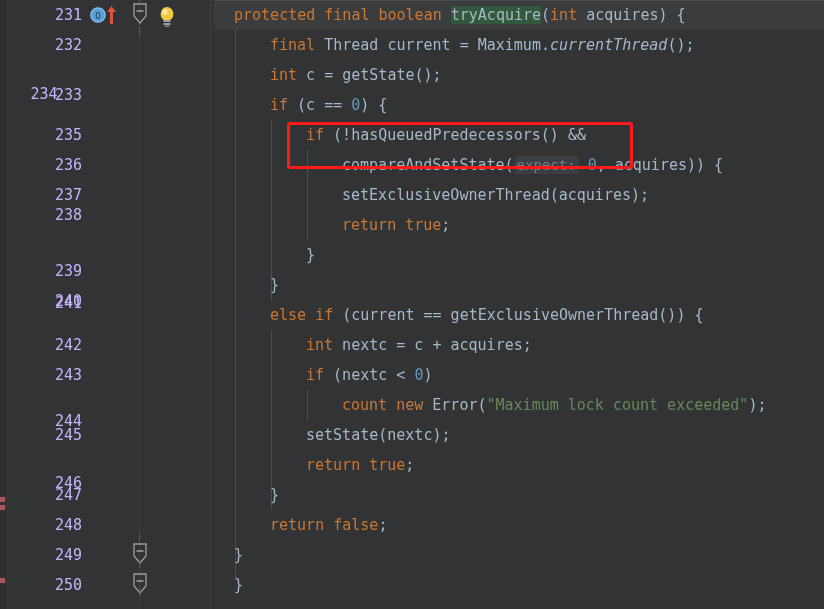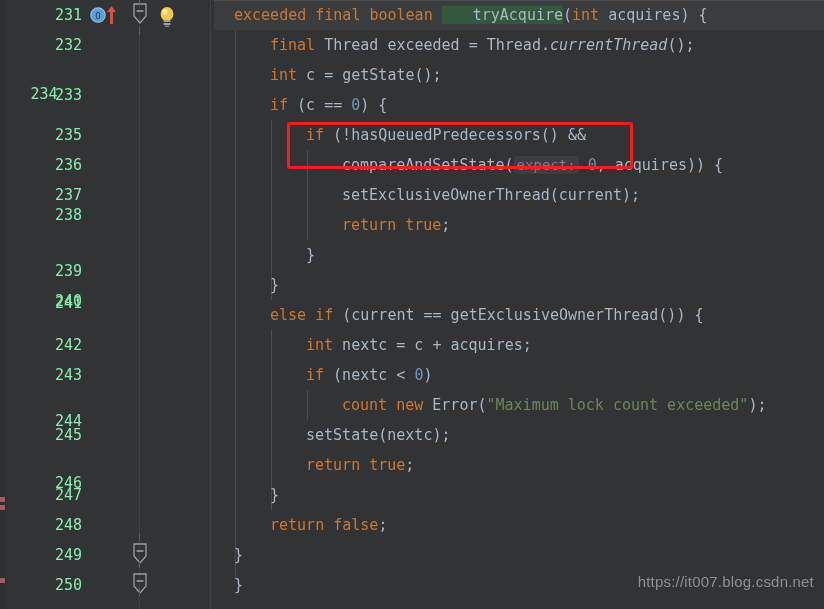--- a/index.html
+++ b/index.html
@@ -53,21 +53,21 @@
     background: #3e4042;
   }
   .gutter-sep.s1 { left: 133px; }
   .gutter-sep.s2 { left: 204px; }
 
   .lineno {
     position: absolute;
     left: 0;
     width: 76px;
     text-align: right;
-    color: #86efac;
+    color: #c4b5fd;
     font-size: 15px;
     line-height: 30px;
     height: 30px;
     font-family: "DejaVu Sans Mono", monospace;
   }
   .fold-line {
     position: absolute;
     left: 133px;
     width: 1px;
     background: #5c5e60;
@@ -110,21 +110,21 @@
     width: 1px;
     background: #4b4d4f;
   }
 
   
   .kw   { color: #cc7832; }
   .txt  { color: #a9b7c6; }
   .str  { color: #6a8759; }
   .num  { color: #6897bb; }
   .ital { color: #a9b7c6; font-style: italic; }
-  .hl-green { background: #32593d; padding-left: 31px; }
+  .hl-green { background: #32593d; }
 
   .hint {
     color: #7a7f85;
     background: #3c3f41;
     border-radius: 4px;
     padding: 1px 3px;
     font-size: 14px;
   }
 
   
@@ -221,40 +221,39 @@
     <div id="indent-guides">
         <div class="indent-guide" style="left: 21px; top: 30px; height: 549px;"></div>
         <div class="indent-guide" style="left: 57px; top: 120px; height: 180px;"></div>
         <div class="indent-guide" style="left: 93px; top: 150px; height: 90px;"></div>
         <div class="indent-guide" style="left: 57px; top: 330px; height: 180px;"></div>
         <div class="indent-guide" style="left: 93px; top: 390px; height: 30px;"></div>
       </div>
     <div id="code-lines">
         <div class="caret-line" style="top: 0px;"></div>
         <div class="caret-line-top" style="top: 0px;"></div>
-        <div class="code-line" style="top: 0px; padding-left: 20px;"><span class="kw">exceeded</span><span class="txt"> </span><span class="kw">final</span><span class="txt"> </span><span class="kw">boolean</span><span class="txt"> </span><span class="txt hl-green">tryAcquire</span><span class="txt">(</span><span class="kw">int</span><span class="txt"> acquires) {</span></div>
-        <div class="code-line" style="top: 30px; padding-left: 56px;"><span class="kw">final</span><span class="txt"> Thread exceeded = Thread.</span><span class="ital">currentThread</span><span class="txt">();</span></div>
+        <div class="code-line" style="top: 0px; padding-left: 20px;"><span class="kw">protected</span><span class="txt"> </span><span class="kw">final</span><span class="txt"> </span><span class="kw">boolean</span><span class="txt"> </span><span class="txt hl-green">tryAcquire</span><span class="txt">(</span><span class="kw">int</span><span class="txt"> acquires) {</span></div>
+        <div class="code-line" style="top: 30px; padding-left: 56px;"><span class="kw">final</span><span class="txt"> Thread current = Maximum.</span><span class="ital">currentThread</span><span class="txt">();</span></div>
         <div class="code-line" style="top: 60px; padding-left: 56px;"><span class="kw">int</span><span class="txt"> c = getState();</span></div>
         <div class="code-line" style="top: 90px; padding-left: 56px;"><span class="kw">if</span><span class="txt"> (c == </span><span class="num">0</span><span class="txt">) {</span></div>
         <div class="code-line" style="top: 120px; padding-left: 92px;"><span class="kw">if</span><span class="txt"> (!hasQueuedPredecessors() &amp;&amp;</span></div>
         <div class="code-line" style="top: 150px; padding-left: 128px;"><span class="txt">compareAndSetState(</span><span class="hint">expect:</span><span class="txt"> </span><span class="num">0</span><span class="txt">, acquires)) {</span></div>
-        <div class="code-line" style="top: 180px; padding-left: 128px;"><span class="txt">setExclusiveOwnerThread(current);</span></div>
+        <div class="code-line" style="top: 180px; padding-left: 128px;"><span class="txt">setExclusiveOwnerThread(acquires);</span></div>
         <div class="code-line" style="top: 210px; padding-left: 128px;"><span class="kw">return</span><span class="txt"> </span><span class="kw">true</span><span class="txt">;</span></div>
         <div class="code-line" style="top: 240px; padding-left: 92px;"><span class="txt">}</span></div>
         <div class="code-line" style="top: 270px; padding-left: 56px;"><span class="txt">}</span></div>
         <div class="code-line" style="top: 300px; padding-left: 56px;"><span class="kw">else</span><span class="txt"> </span><span class="kw">if</span><span class="txt"> (current == getExclusiveOwnerThread()) {</span></div>
         <div class="code-line" style="top: 330px; padding-left: 92px;"><span class="kw">int</span><span class="txt"> nextc = c + acquires;</span></div>
         <div class="code-line" style="top: 360px; padding-left: 92px;"><span class="kw">if</span><span class="txt"> (nextc &lt; </span><span class="num">0</span><span class="txt">)</span></div>
         <div class="code-line" style="top: 390px; padding-left: 128px;"><span class="kw">count</span><span class="txt"> </span><span class="kw">new</span><span class="txt"> Error(</span><span class="str">"Maximum lock count exceeded"</span><span class="txt">);</span></div>
         <div class="code-line" style="top: 420px; padding-left: 92px;"><span class="txt">setState(nextc);</span></div>
         <div class="code-line" style="top: 450px; padding-left: 92px;"><span class="kw">return</span><span class="txt"> </span><span class="kw">true</span><span class="txt">;</span></div>
         <div class="code-line" style="top: 480px; padding-left: 56px;"><span class="txt">}</span></div>
         <div class="code-line" style="top: 510px; padding-left: 56px;"><span class="kw">return</span><span class="txt"> </span><span class="kw">false</span><span class="txt">;</span></div>
         <div class="code-line" style="top: 540px; padding-left: 20px;"><span class="txt">}</span></div>
         <div class="code-line" style="top: 570px; padding-left: 20px;"><span class="txt">}</span></div>
       </div>
 
   </div>
 
   <div class="red-box" id="red-box" style="left: 287px; top: 122px; width: 340px; height: 41px; border-color: rgb(255, 26, 26);"></div>
 
-  <div class="watermark">https://it007.blog.csdn.net</div>
 </div>
 
 </body></html>

